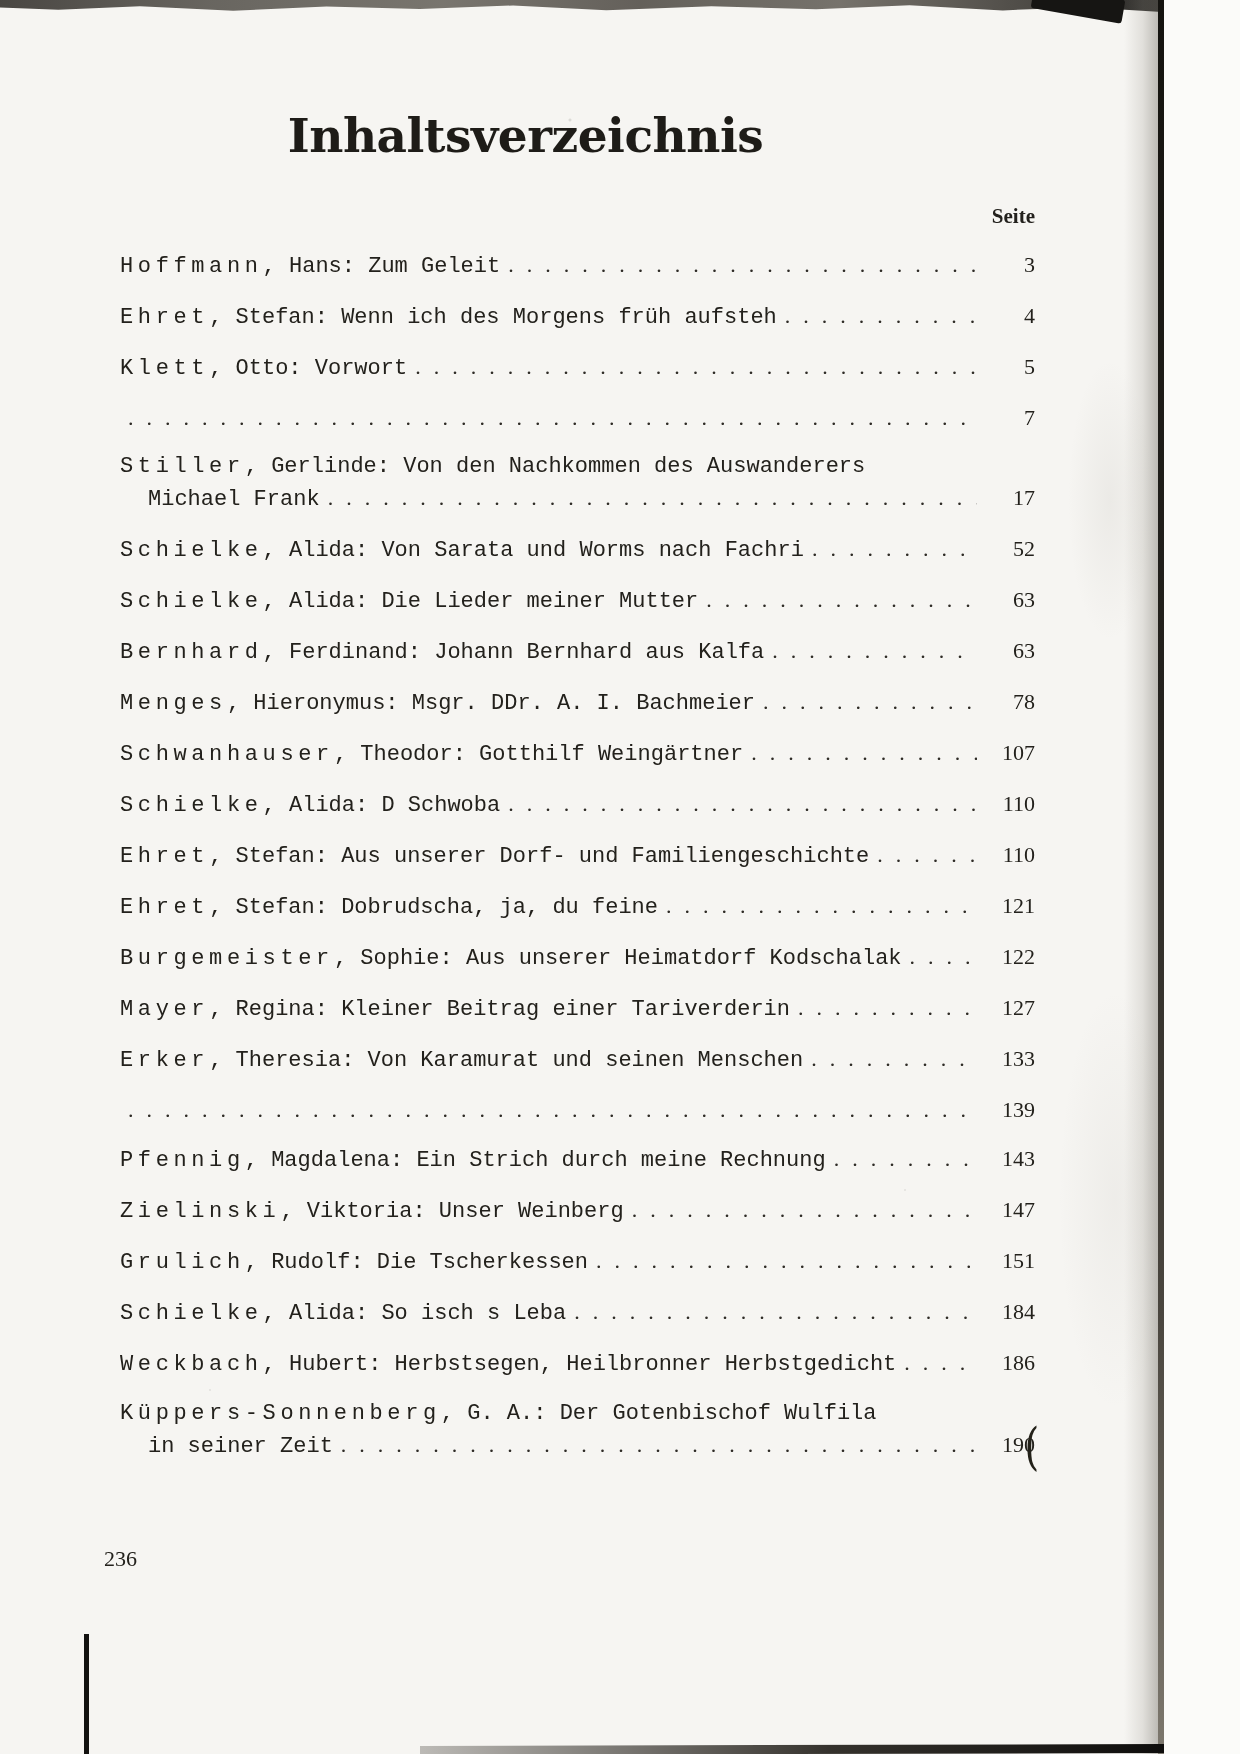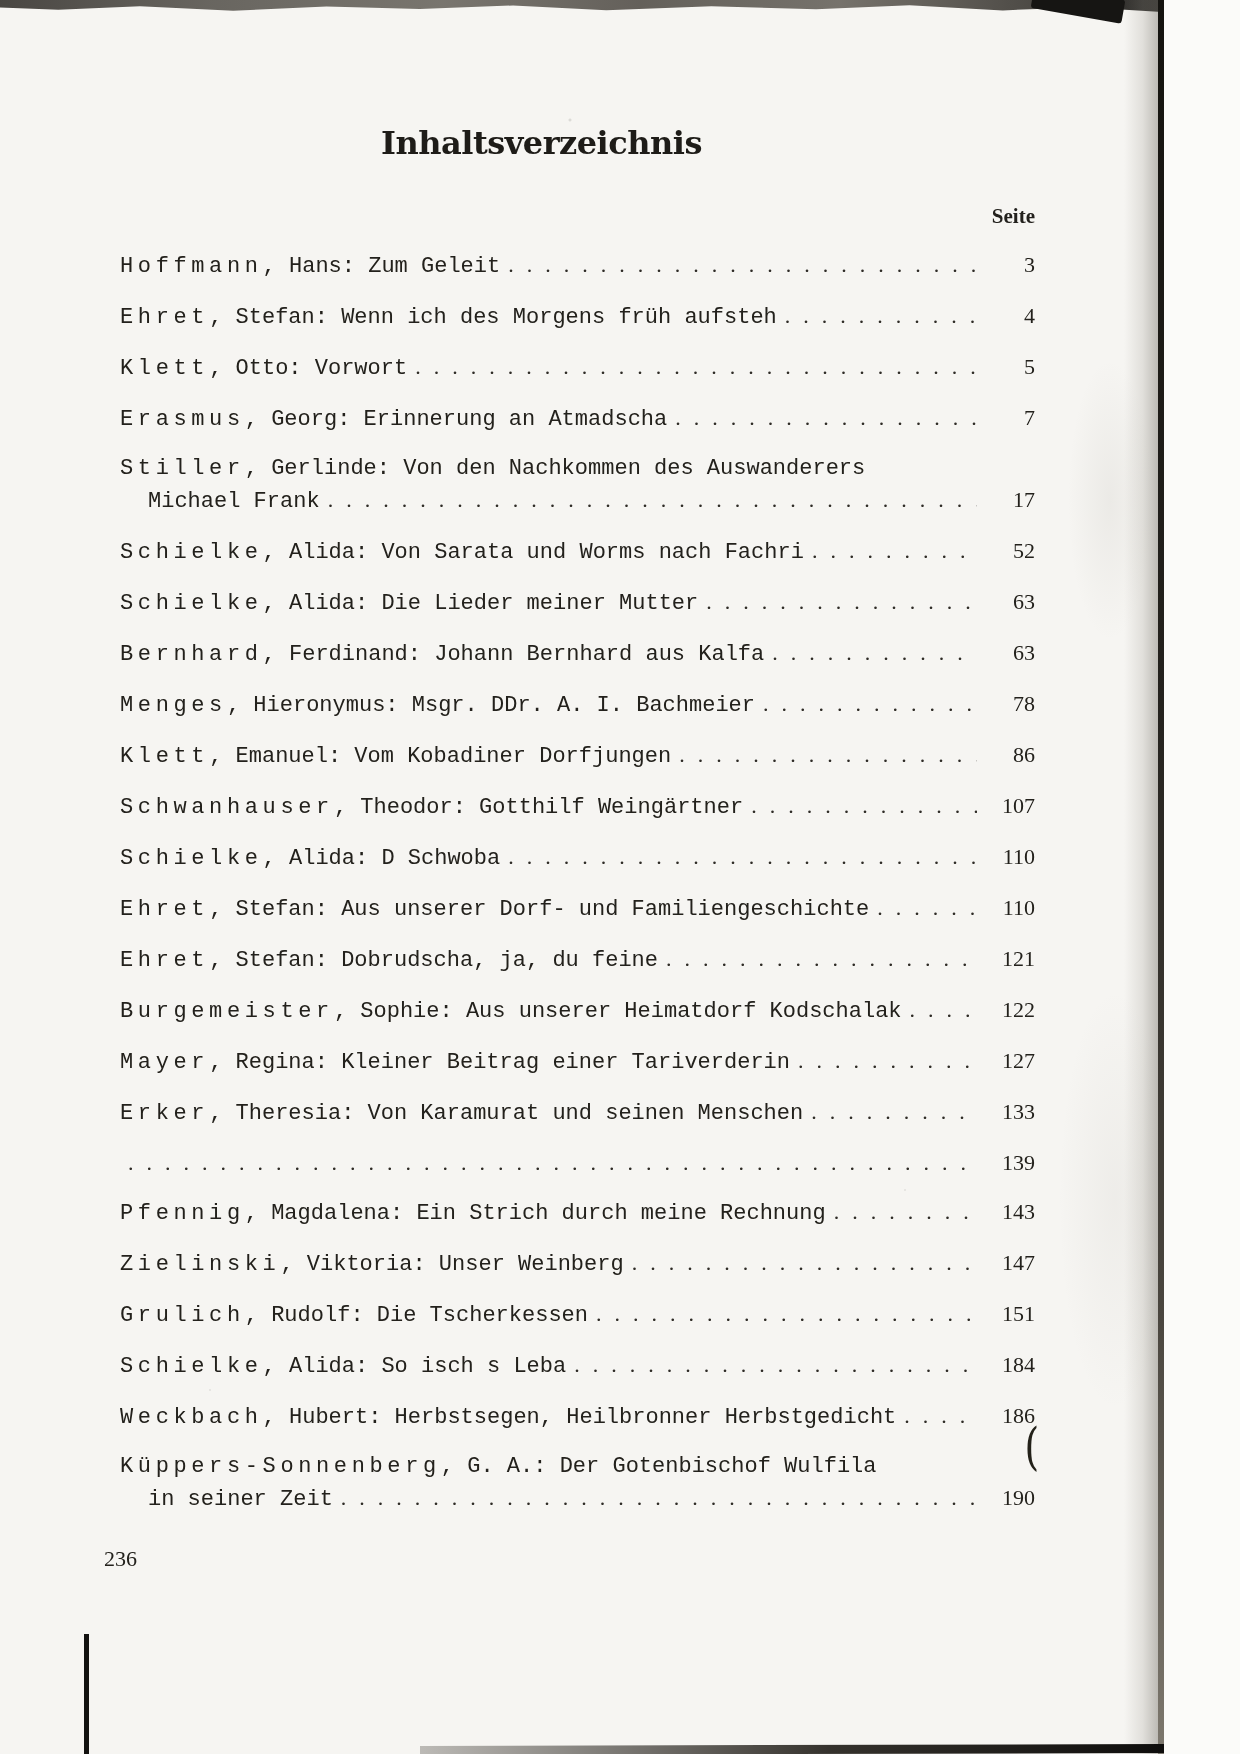--- a/index.html
+++ b/index.html
@@ -50,24 +50,24 @@
   .bottom-left-line{
     position:absolute;left:84px;top:1634px;width:5px;height:120px;background:#131210;
   }
   .paren-mark{
     position:absolute;left:1022px;top:1418px;font-size:50px;color:#232119;
     transform:scaleX(.75);font-family:"DejaVu Serif",serif;
   }
 
   
   .page-title{
-    position:absolute;top:108px;left:120px;width:915px;margin:16px;
+    position:absolute;top:108px;left:120px;width:915px;margin:0;
     text-align:center;transform:translateX(-52px);
     font-family:"DejaVu Serif","Liberation Serif",serif;
-    font-size:32px;font-weight:bold;letter-spacing:-.5px;color:#1e1c18;
+    font-size:47px;font-weight:bold;letter-spacing:-.5px;color:#1e1c18;
   }
   .seite-label{
     position:absolute;top:204px;left:120px;width:915px;text-align:right;
     font-size:21px;font-weight:bold;color:#23211d;
   }
   .toc{
     position:absolute;top:253px;left:120px;width:915px;
   }
   .row{
     display:flex;align-items:baseline;
@@ -112,21 +112,20 @@
       <span class="entry-text"><span class="surname">Ehret</span><span class="after">, Stefan: Wenn ich des Morgens früh aufsteh</span></span>
       <span class="leader"></span>
       <span class="pagenum">4</span>
     </div>
     <div class="row">
       <span class="entry-text"><span class="surname">Klett</span><span class="after">, Otto: Vorwort</span></span>
       <span class="leader"></span>
       <span class="pagenum">5</span>
     </div>
     <div class="row">
-      <span class="entry-text"><span class="surname">Erasmus</span><span class="after">, Georg: Erinnerung an Atmadscha</span></span>
       <span class="leader"></span>
       <span class="pagenum">7</span>
     </div>
     <div class="row no-leader">
       <span class="entry-text"><span class="surname">Stiller</span><span class="after">, Gerlinde: Von den Nachkommen des Auswanderers</span></span>
     </div>
     <div class="row cont">
       <span class="entry-text">Michael Frank</span>
       <span class="leader"></span>
       <span class="pagenum">17</span>
@@ -145,25 +144,20 @@
       <span class="entry-text"><span class="surname">Bernhard</span><span class="after">, Ferdinand: Johann Bernhard aus Kalfa</span></span>
       <span class="leader"></span>
       <span class="pagenum">63</span>
     </div>
     <div class="row">
       <span class="entry-text"><span class="surname">Menges</span><span class="after">, Hieronymus: Msgr. DDr. A. I. Bachmeier</span></span>
       <span class="leader"></span>
       <span class="pagenum">78</span>
     </div>
     <div class="row">
-      <span class="entry-text"><span class="surname">Klett</span><span class="after">, Emanuel: Vom Kobadiner Dorfjungen</span></span>
-      <span class="leader"></span>
-      <span class="pagenum">86</span>
-    </div>
-    <div class="row">
       <span class="entry-text"><span class="surname">Schwanhauser</span><span class="after">, Theodor: Gotthilf Weingärtner</span></span>
       <span class="leader"></span>
       <span class="pagenum">107</span>
     </div>
     <div class="row">
       <span class="entry-text"><span class="surname">Schielke</span><span class="after">, Alida: D Schwoba</span></span>
       <span class="leader"></span>
       <span class="pagenum">110</span>
     </div>
     <div class="row">

